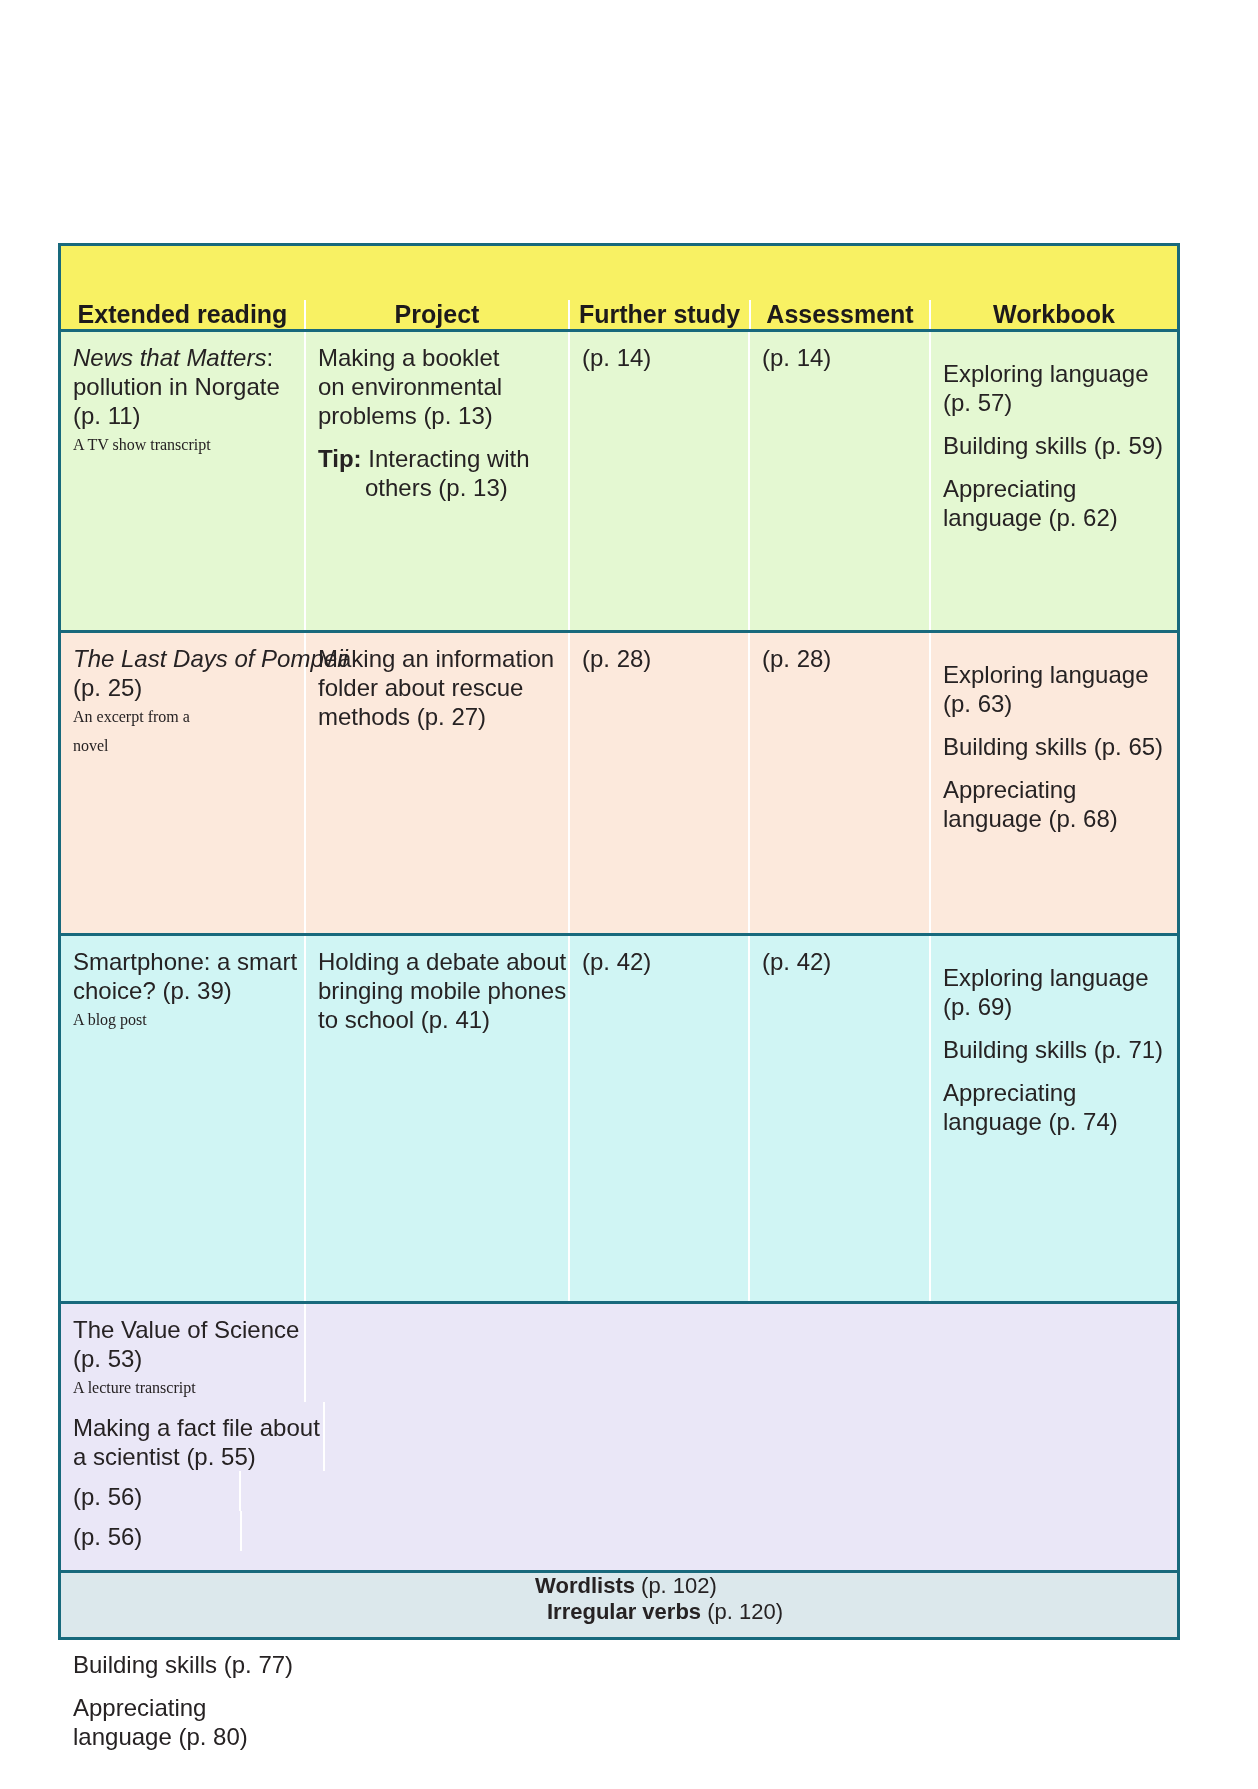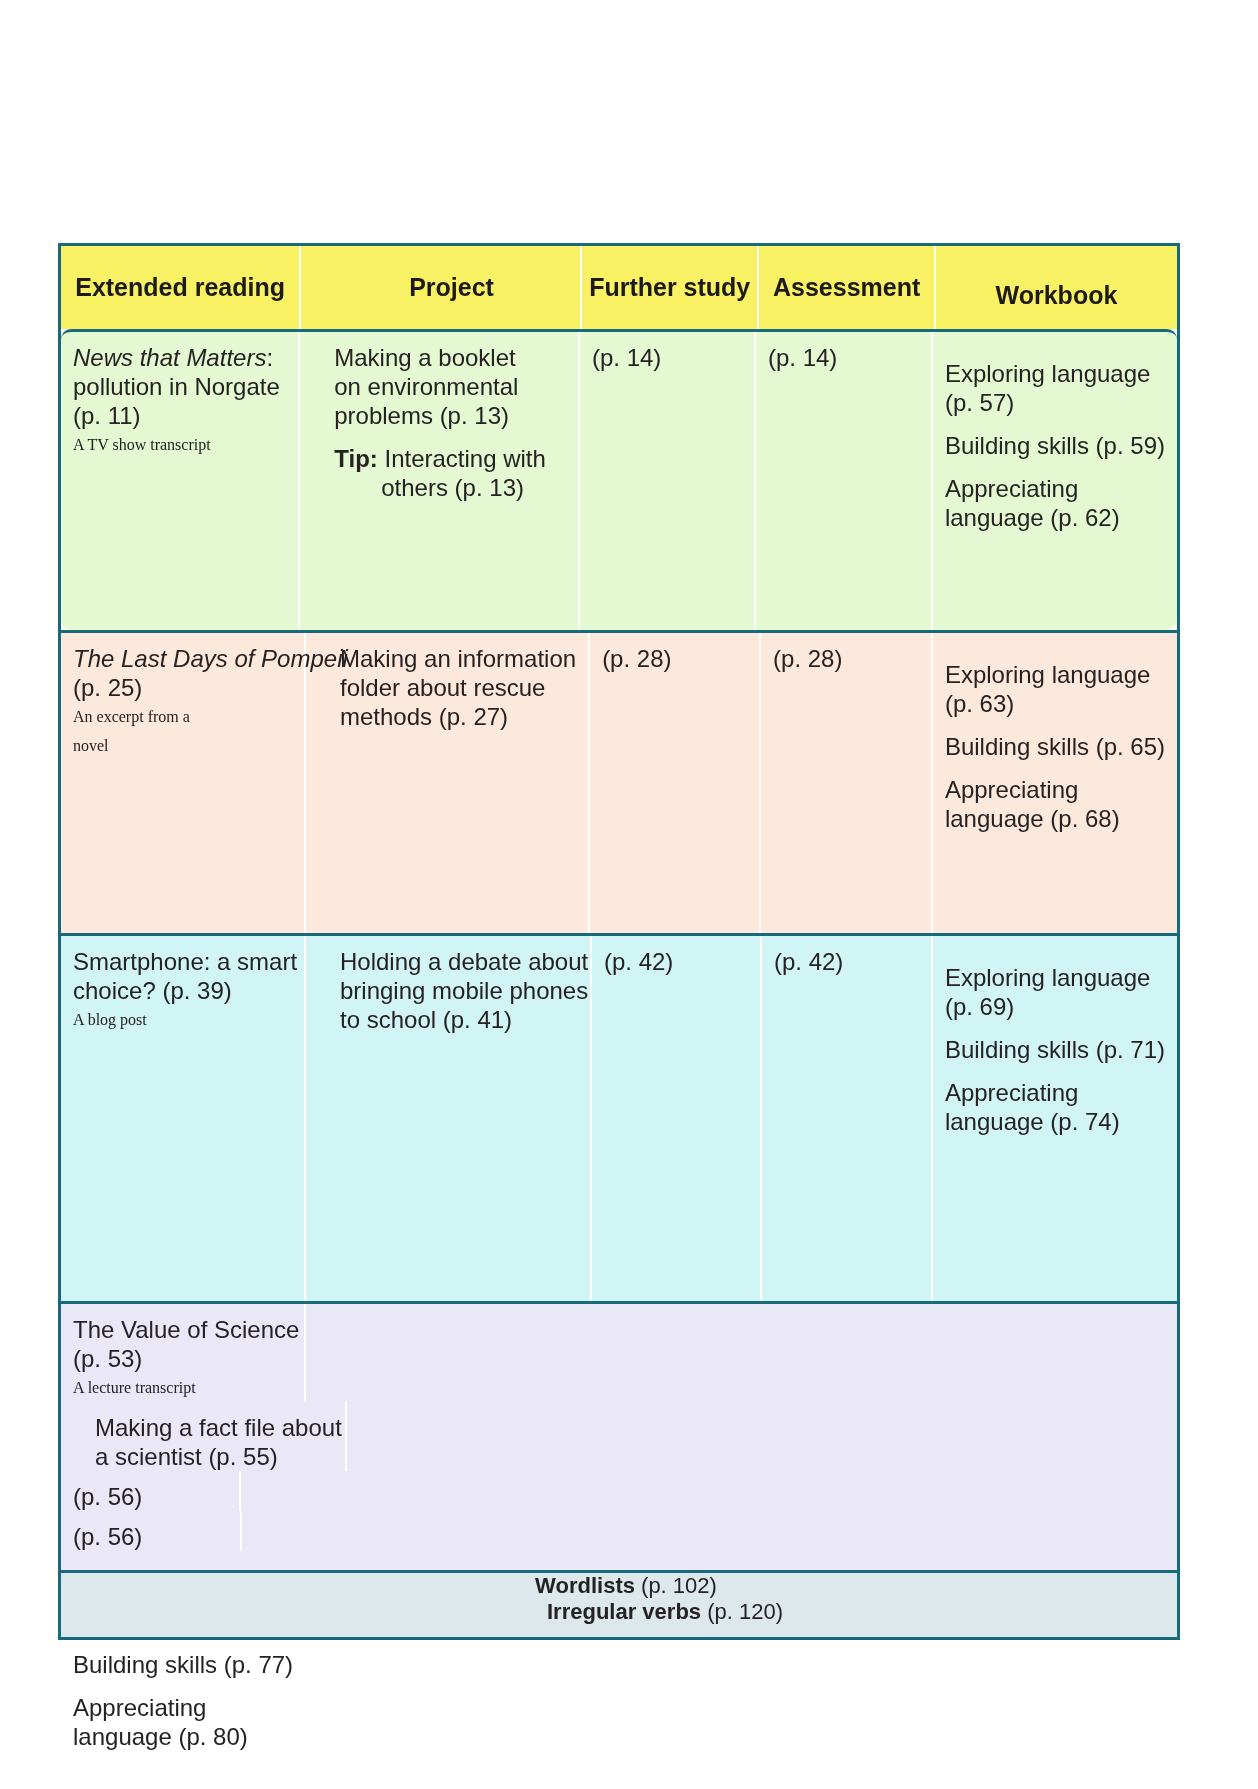--- a/index.html
+++ b/index.html
@@ -19,37 +19,37 @@
     top: 243px;
     width: 1122px;
     height: 1397px;
     border: 3px solid #18697c;
     background: #ffffff;
     display: flex;
     flex-direction: column;
   }
   .trow { display: flex; width: 100%; }
   .trow + .trow { border-top: 3px solid #18697c; }
-  .hrow  { height: 90px; background: #f8f163; }
-  .r0 { height: 325px; background: #e4f8d2; border-radius: 10px; }
+  .hrow  { height: 90px; background: #f8f163; align-items: flex-end; }
+  .r0 { height: 325px; background: #e4f8d2; }
   .r1 { height: 327px; background: #fce9dc; }
   .r2 { height: 397px; background: #d0f5f4; }
   .r3 { height: 269px; background: #eae7f7; flex-direction: column; }
   .frow { height: 72px; background: #dce8ec; display: flex; align-items: center; padding-left: 14px; font-size: 22px; flex-direction: column; }
 
   .cell {
     border-right: 2px solid #ffffff;
     padding: 11px 12px 0 12px;
     font-size: 24px;
     line-height: 29px;
     overflow: visible;
   }
   .cell:last-child { border-right: none; }
   .c1 { width: 245px; }
-  .c2 { width: 264px; margin-left: 22px; }
+  .c2 { width: 264px; }
   .c3 { width: 180px; }
   .c4 { width: 181px; }
   .c5 { width: 246px; margin-top: 16px; }
 
   .hrow .cell {
     display: flex;
     align-items: center;
     justify-content: center;
     padding: 0;
     font-weight: bold;

